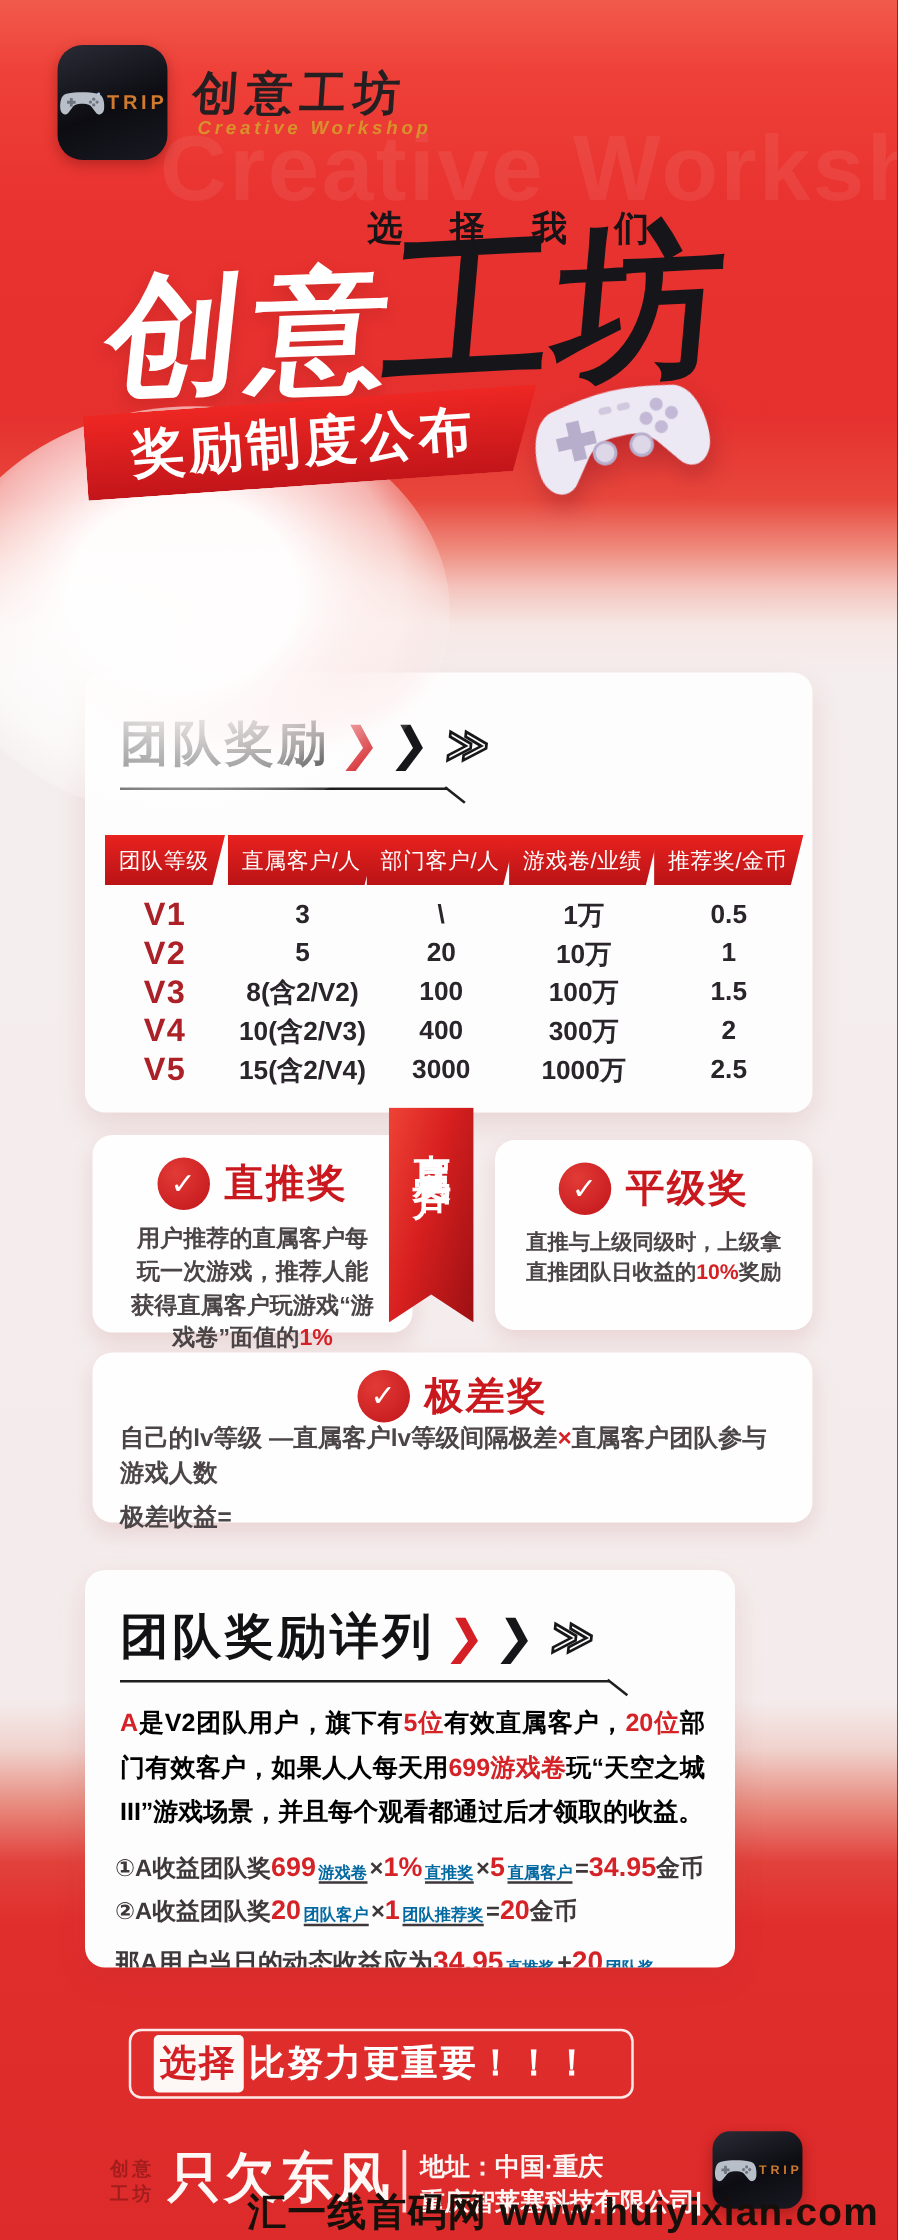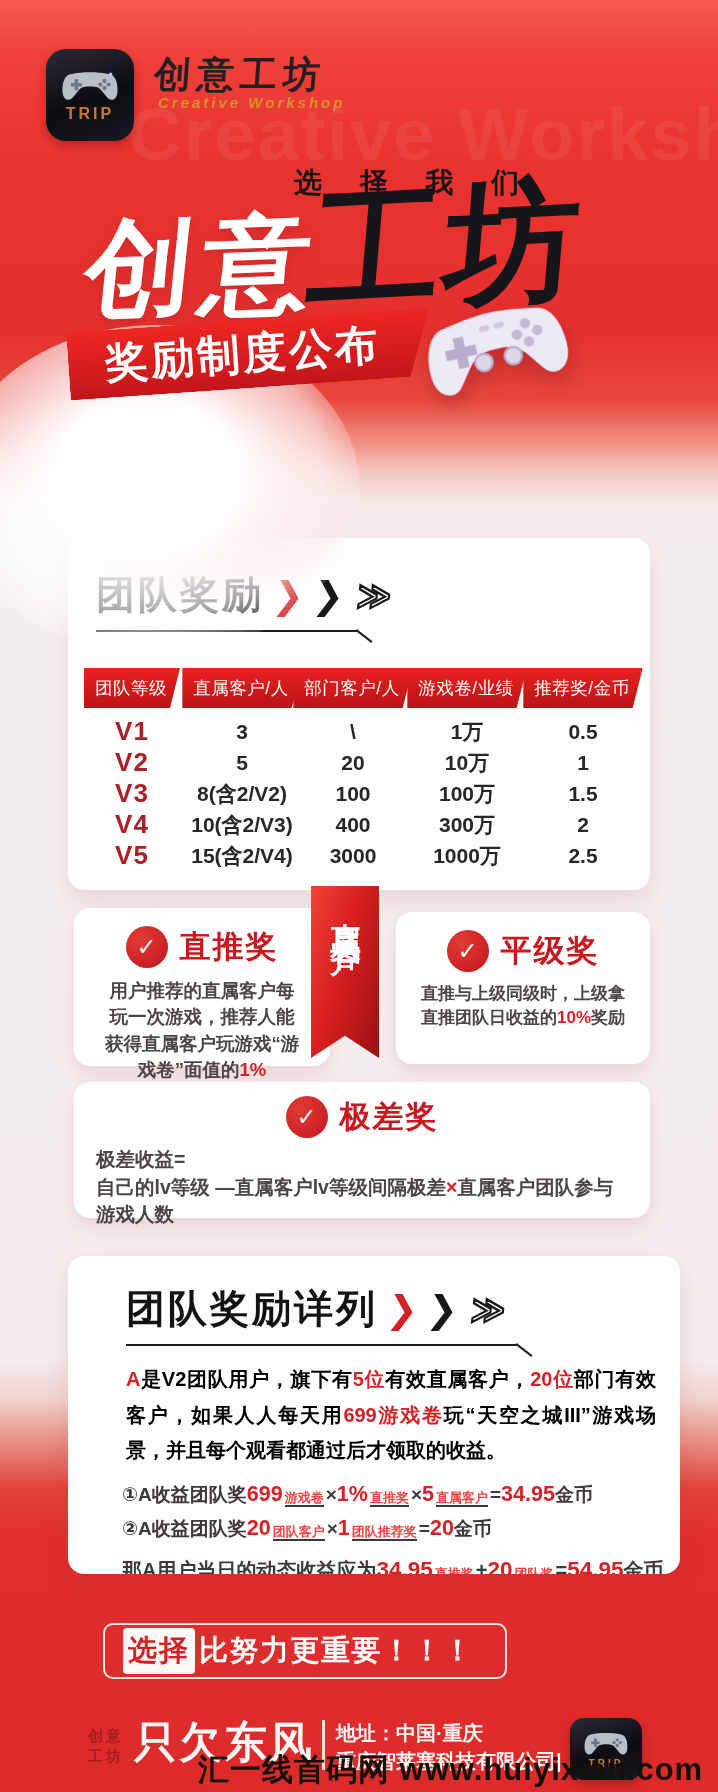--- a/index.html
+++ b/index.html
@@ -13,22 +13,22 @@
   
   .hero-watermark{position:absolute;left:128px;top:92px;width:600px;font-size:74px;font-weight:900;
     color:rgba(255,255,255,.07);letter-spacing:2px;white-space:nowrap;overflow:hidden;z-index:1;}
   .circle-pink{position:absolute;left:30px;top:420px;width:330px;height:190px;border-radius:50%;
     background:radial-gradient(ellipse at 50% 50%, rgba(243,150,143,.95), rgba(243,150,143,0) 70%);
     filter:blur(4px);z-index:1;}
   .circle-white{position:absolute;left:-50px;top:325px;width:410px;height:330px;border-radius:50%;
     background:radial-gradient(ellipse at 48% 45%, rgba(255,255,255,.98) 30%, rgba(255,255,255,.6) 58%, rgba(255,255,255,0) 76%);
     z-index:1;}
   
-  .app-icon{position:absolute;display:flex;flex-direction:column;align-items:center;justify-content:center;
-    background:linear-gradient(160deg,#2b2b36,#0c0c12 55%,#191922);box-shadow:0 4px 10px rgba(90,10,10,.35);z-index:3;margin-top:13px;}
+  .app-icon{position:absolute;display:flex;flex-direction:row;align-items:center;justify-content:center;
+    background:linear-gradient(160deg,#2b2b36,#0c0c12 55%,#191922);box-shadow:0 4px 10px rgba(90,10,10,.35);z-index:3;}
   .app-icon.hdr{left:46px;top:36px;width:88px;height:92px;border-radius:20px;}
   .app-icon.ftr{left:570px;top:1705px;width:72px;height:62px;border-radius:14px;}
   .app-badge{color:#cf7a2e;font-weight:900;letter-spacing:3px;}
   .app-icon.hdr .app-badge{font-size:16px;margin-top:2px;}
   .app-icon.ftr .app-badge{font-size:10px;margin-top:1px;}
   .brand{position:absolute;left:154px;top:50px;font-size:37px;font-weight:900;color:#261f22;
     letter-spacing:6px;transform:skewX(-4deg);z-index:3;}
   .brand-en{position:absolute;left:158px;top:94px;font-size:15px;font-weight:800;color:#d9912c;
     letter-spacing:3px;font-style:italic;z-index:3;}
   
@@ -40,21 +40,21 @@
     letter-spacing:4px;transform:skewX(-8deg) rotate(-3deg);z-index:3;}
   .banner{position:absolute;left:68px;top:320px;width:364px;height:68px;transform:rotate(-4deg);
     background:linear-gradient(180deg,#ee2723,#c2151a);clip-path:polygon(0 0,100% 0,93.5% 100%,0 100%);
     display:flex;align-items:center;justify-content:center;z-index:5;box-shadow:0 8px 16px rgba(130,10,10,.3);}
   .banner-text{color:#fff;font-size:43px;font-weight:900;letter-spacing:3px;padding-right:14px;}
   .controller{position:absolute;left:414px;top:292px;z-index:4;transform:rotate(-13deg);
     filter:drop-shadow(0 10px 10px rgba(120,20,35,.35));}
   
   .card{position:absolute;background:#fefdfd;border-radius:16px;box-shadow:0 10px 24px rgba(160,45,45,.12);}
   .team-card{left:68px;top:538px;width:582px;height:352px;}
-  .detail-card{left:68px;top:1256px;width:582px;height:318px;overflow:hidden;padding-left:30px;}
+  .detail-card{left:68px;top:1256px;width:520px;height:318px;overflow:hidden;}
   .card-title-row{display:flex;align-items:center;gap:9px;padding:30px 0 0 28px;}
   .card-title{font-size:39px;font-weight:900;color:#121114;letter-spacing:3px;}
   .chev{font-weight:900;line-height:1;transform:skewX(-6deg);}
   .c-red{color:#d41f24;font-size:37px;}
   .c-black{color:#17171a;font-size:37px;}
   .c-outline{color:#fdfcfc;-webkit-text-stroke:2.2px #17171a;font-size:33px;margin-left:4px;}
   .title-rule{position:relative;margin:8px 0 0 28px;height:0;border-top:2.5px solid #1e1e21;}
   .title-rule::after{content:"";position:absolute;right:-16px;top:3px;width:20px;height:0;
     border-top:2.5px solid #1e1e21;transform:rotate(38deg);}
   .rule-team{width:262px;}
@@ -94,21 +94,21 @@
   .gap-text{margin:8px 20px 0 22px;font-size:19.5px;line-height:1.42;color:#4b4547;font-weight:600;}
   .seg{white-space:pre-wrap;text-align:right;}
   .s-dark{color:#4b4547;}
   .s-red{color:#d42227;}
   
   .para{margin:16px 24px 0 28px;font-size:20px;line-height:1.78;font-weight:600;text-align:justify;}
   .para .s-dark{color:#000000;}
   .calc{margin:13px 8px 0 24px;font-size:19px;font-weight:700;white-space:nowrap;}
   .calc .s-dark{color:#3e383b;}
   .calc .s-red{font-size:21.5px;}
-  .calc .s-sub{font-size:13px;color:#ef4444;border-bottom:2.2px solid #3e383b;margin:0 2px;
+  .calc .s-sub{font-size:13px;color:#0369a1;border-bottom:2.2px solid #3e383b;margin:0 2px;
     position:relative;top:1px;font-weight:700;}
   .calc2{margin-top:8px;}
   .calc3{margin-top:15px;font-size:20px;}
   .calc3 .s-red{font-size:22.5px;}
   
   .slogan-box{position:absolute;left:103px;top:1623px;width:404px;height:56px;z-index:4;
     border:2.5px solid rgba(255,244,242,.95);border-radius:10px;display:flex;align-items:center;
     padding-left:18px;box-sizing:border-box;gap:4px;}
   .slogan-lead{background:#fdf8f6;color:#d41f24;font-size:29px;font-weight:900;letter-spacing:2px;
     padding:3px 5px;border-radius:4px;}
@@ -235,22 +235,22 @@
     <div class="mini-text"><span class="seg s-dark">直推与上级同级时，上级拿直推团队日收益的</span><span class="seg s-red">10%</span><span class="seg s-dark">奖励</span></div>
   </div>
 
   <div class="mini-card gap-card">
     <div class="mini-head">
       <span class="check">
         <span class="check-glyph">✓</span>
       </span>
       <span class="mini-title">极差奖</span>
     </div>
+    <div class="gap-text" style="margin-top:0;"><span class="seg s-dark">自己的lv等级 —直属客户lv等级间隔极差</span><span class="seg s-red">×</span><span class="seg s-dark">直属客户团队参与游戏人数</span></div>
     <div class="gap-text">极差收益=</div>
-    <div class="gap-text" style="margin-top:0;"><span class="seg s-dark">自己的lv等级 —直属客户lv等级间隔极差</span><span class="seg s-red">×</span><span class="seg s-dark">直属客户团队参与游戏人数</span></div>
   </div>
 
   <div class="card detail-card">
     <div class="card-title-row" style="padding-top:26px;">
       <span class="card-title">团队奖励详列</span>
       <span class="chev c-red">❯</span>
       <span class="chev c-black">❯</span>
       <span class="chev c-outline">≫</span>
     </div>
     <div class="title-rule rule-detail"></div>

